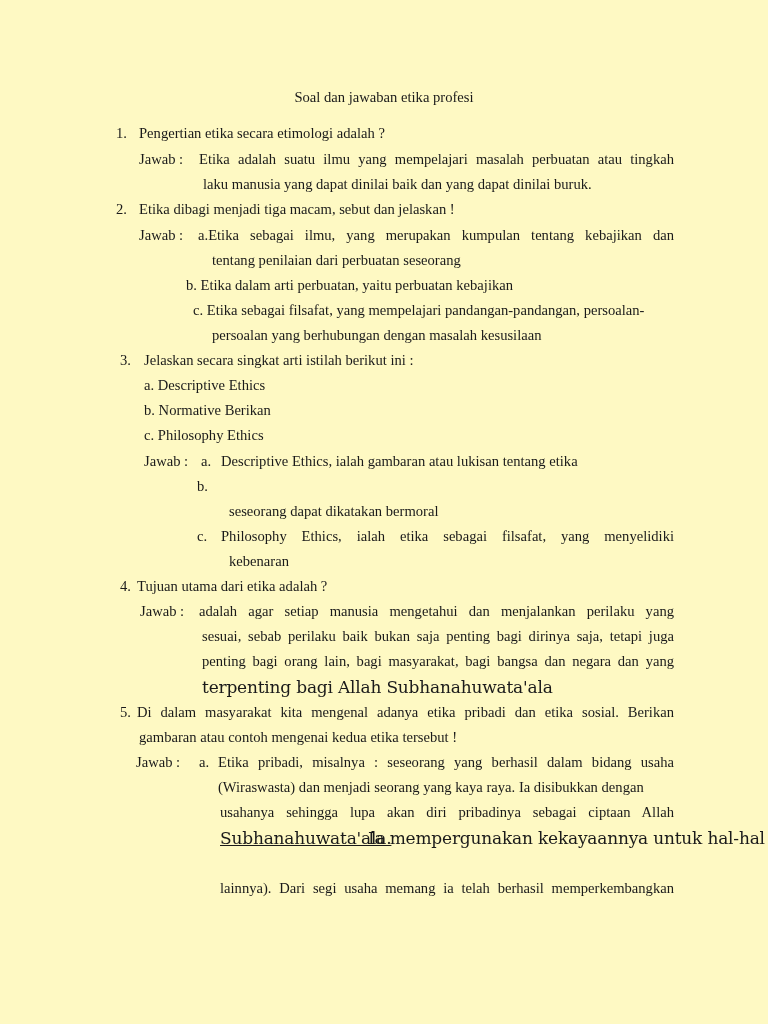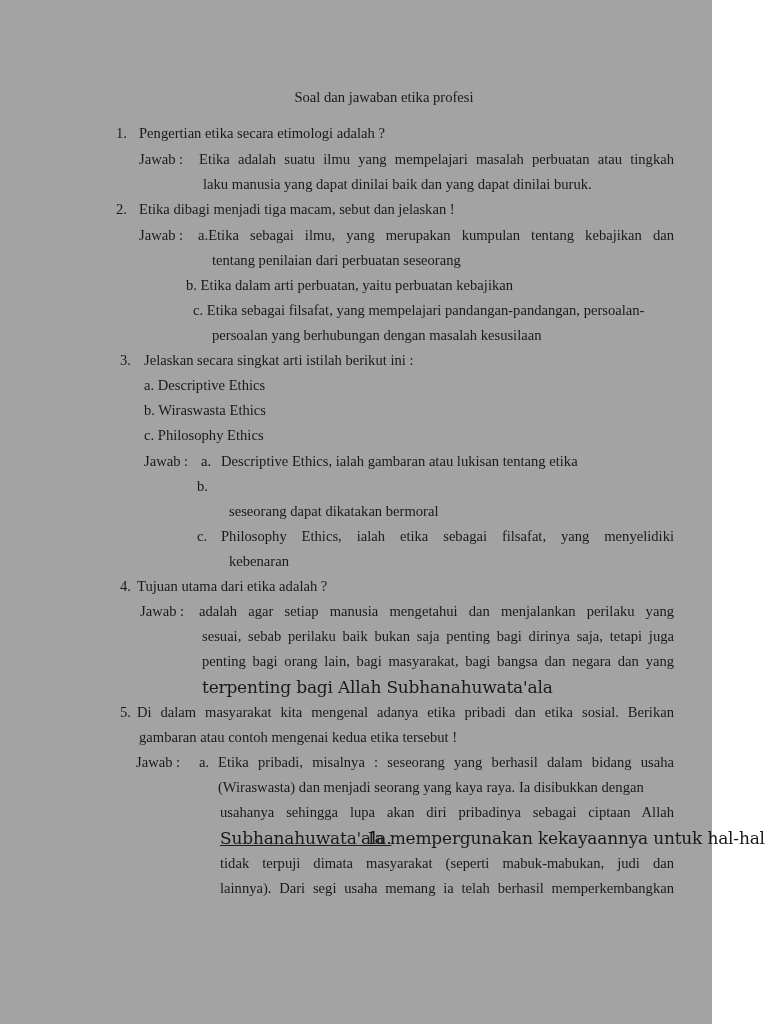--- a/index.html
+++ b/index.html
@@ -1,18 +1,18 @@
 <!DOCTYPE html>
 <html><head>
 <meta charset="utf-8">
 <style>
   html, body { margin: 0; padding: 0; background: #ffffff; }
   body { width: 768px; height: 1024px; position: relative; overflow: hidden;
          font-family: "Liberation Serif", "DejaVu Serif", serif; color: #1a1a1a; font-size: 14.6px; }
-  .page { position: absolute; left: 0; top: 0; width: 712px; height: 1024px; background: #a3a3a3; }
+  .page { position: absolute; left: 0; top: 0; width: 768px; height: 1024px; background: #fef9c3; }
   .ln { position: absolute; white-space: nowrap; line-height: 18px; }
   .just { position: absolute; line-height: 18px; text-align: justify; text-align-last: justify; white-space: nowrap; }
   .title { left: 0; width: 768px; text-align: center; }
   .alt { font-family: "DejaVu Serif", serif; font-size: 17px; letter-spacing: -0.2px; }
 </style>
 </head>
 <body>
 
 <div class="page">
 
@@ -29,21 +29,21 @@
   <div class="ln" style="left:139px; top:226px;">Jawab :</div>
   <div class="just" style="left:198px; top:226px; width:476px;"><span style="white-space: nowrap;">a.Etika sebagai ilmu, yang merupakan kumpulan tentang kebajikan dan</span></div>
   <div class="ln" style="left:212px; top:251px;">tentang penilaian dari perbuatan seseorang</div>
   <div class="ln" style="left:186px; top:276px;">b. Etika dalam arti perbuatan, yaitu perbuatan kebajikan</div>
   <div class="ln" style="left:193px; top:301px;">c. Etika sebagai filsafat, yang mempelajari pandangan-pandangan, persoalan-</div>
   <div class="ln" style="left:212px; top:326px;">persoalan yang berhubungan dengan masalah kesusilaan</div>
 
   <div class="ln" style="left:120px; top:351px;">3.</div>
   <div class="ln" style="left:144px; top:351px;">Jelaskan secara singkat arti istilah berikut ini :</div>
   <div class="ln" style="left:144px; top:376px;">a. Descriptive Ethics</div>
-  <div class="ln" style="left:144px; top:401px;">b. Wiraswasta Ethics</div>
+  <div class="ln" style="left:144px; top:401px;">b. Normative Berikan</div>
   <div class="ln" style="left:144px; top:426px;">c. Philosophy Ethics</div>
   <div class="ln" style="left:144px; top:452px;">Jawab :</div>
   <div class="ln" style="left:201px; top:452px;">a.</div>
   <div class="ln" style="left:221px; top:452px;">Descriptive Ethics, ialah gambaran atau lukisan tentang etika</div>
   <div class="ln" style="left:197px; top:477px;">b.</div>
   <div class="ln" style="left:229px; top:502px;">seseorang dapat dikatakan bermoral</div>
   <div class="ln" style="left:197px; top:527px;">c.</div>
   <div class="just" style="left:221px; top:527px; width:453px;"><span style="white-space: nowrap;">Philosophy Ethics, ialah etika sebagai filsafat, yang menyelidiki</span></div>
   <div class="ln" style="left:229px; top:552px;">kebenaran</div>
 
@@ -58,16 +58,15 @@
   <div class="ln" style="left:120px; top:703px;">5.</div>
   <div class="just" style="left:137px; top:703px; width:537px;"><span style="white-space: nowrap;">Di dalam masyarakat kita mengenal adanya etika pribadi dan etika sosial. Berikan</span></div>
   <div class="ln" style="left:139px; top:728px;">gambaran atau contoh mengenai kedua etika tersebut !</div>
   <div class="ln" style="left:136px; top:753px;">Jawab :</div>
   <div class="ln" style="left:199px; top:753px;">a.</div>
   <div class="just" style="left:218px; top:753px; width:456px;"><span style="white-space: nowrap;">Etika pribadi, misalnya : seseorang yang berhasil dalam bidang usaha</span></div>
   <div class="ln" style="left:218px; top:778px;">(Wiraswasta) dan menjadi seorang yang kaya raya. Ia disibukkan dengan</div>
   <div class="just" style="left:220px; top:803px; width:454px;"><span style="white-space: nowrap;">usahanya sehingga lupa akan diri pribadinya sebagai ciptaan Allah</span></div>
   <div class="ln alt" style="left:220px; top:829px;text-decoration:underline;">Subhanahuwata'ala.</div>
   <div class="ln alt" style="left:368px; top:829px;">Ia mempergunakan kekayaannya untuk hal-hal yang</div>
-  <div class="just" style="left:220px; top:854px; width:454px;"><span style="white-space: nowrap;">tidak terpuji dimata masyarakat (seperti mabuk-mabukan, judi dan</span></div>
   <div class="just" style="left:220px; top:879px; width:454px;"><span style="white-space: nowrap;">lainnya). Dari segi usaha memang ia telah berhasil memperkembangkan</span></div>
 
 </div>
 
 </body></html>

